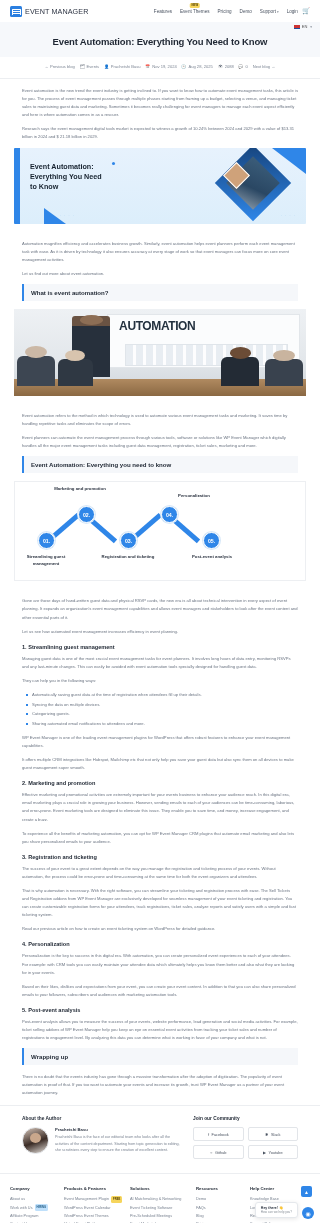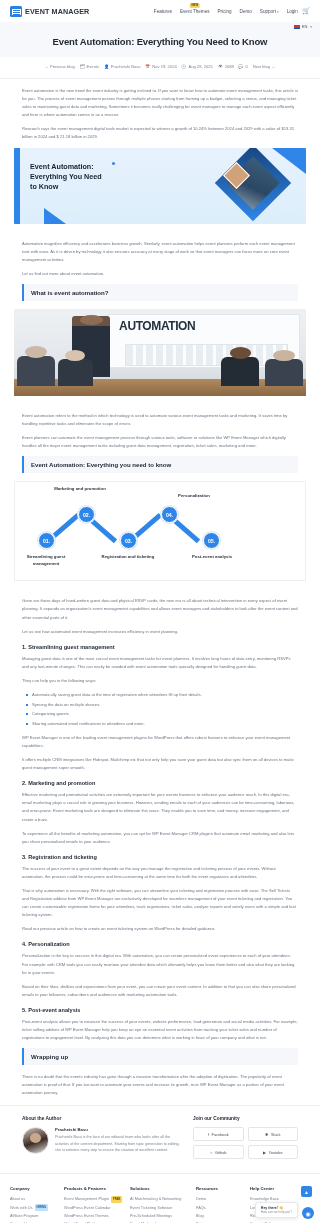--- a/index.html
+++ b/index.html
@@ -35,21 +35,21 @@
     background: #fff; border-radius: 0.5px;
   }
   .brand-mark:after {
     content: "";
     position: absolute; left: 2.5px; top: 4.5px;
     width: 7px; height: 1px;
     background: #2b7fe0;
     box-shadow: 0 2px 0 #2b7fe0, 0 4px 0 #2b7fe0;
   }
   .brand-text {
-    font-size: 7.2px; font-weight: bold; letter-spacing: 0.1px;
+    font-size: 7.2px; font-weight: normal; letter-spacing: 0.1px;
     color: #2c3342;
   }
   .nav-links {
     display: flex; align-items: center; gap: 8px;
     margin-left: auto; margin-right: 4px;
   }
   .nav-link {
     font-size: 4.6px; color: #4a5361; white-space: nowrap;
     position: relative; cursor: pointer;
   }

